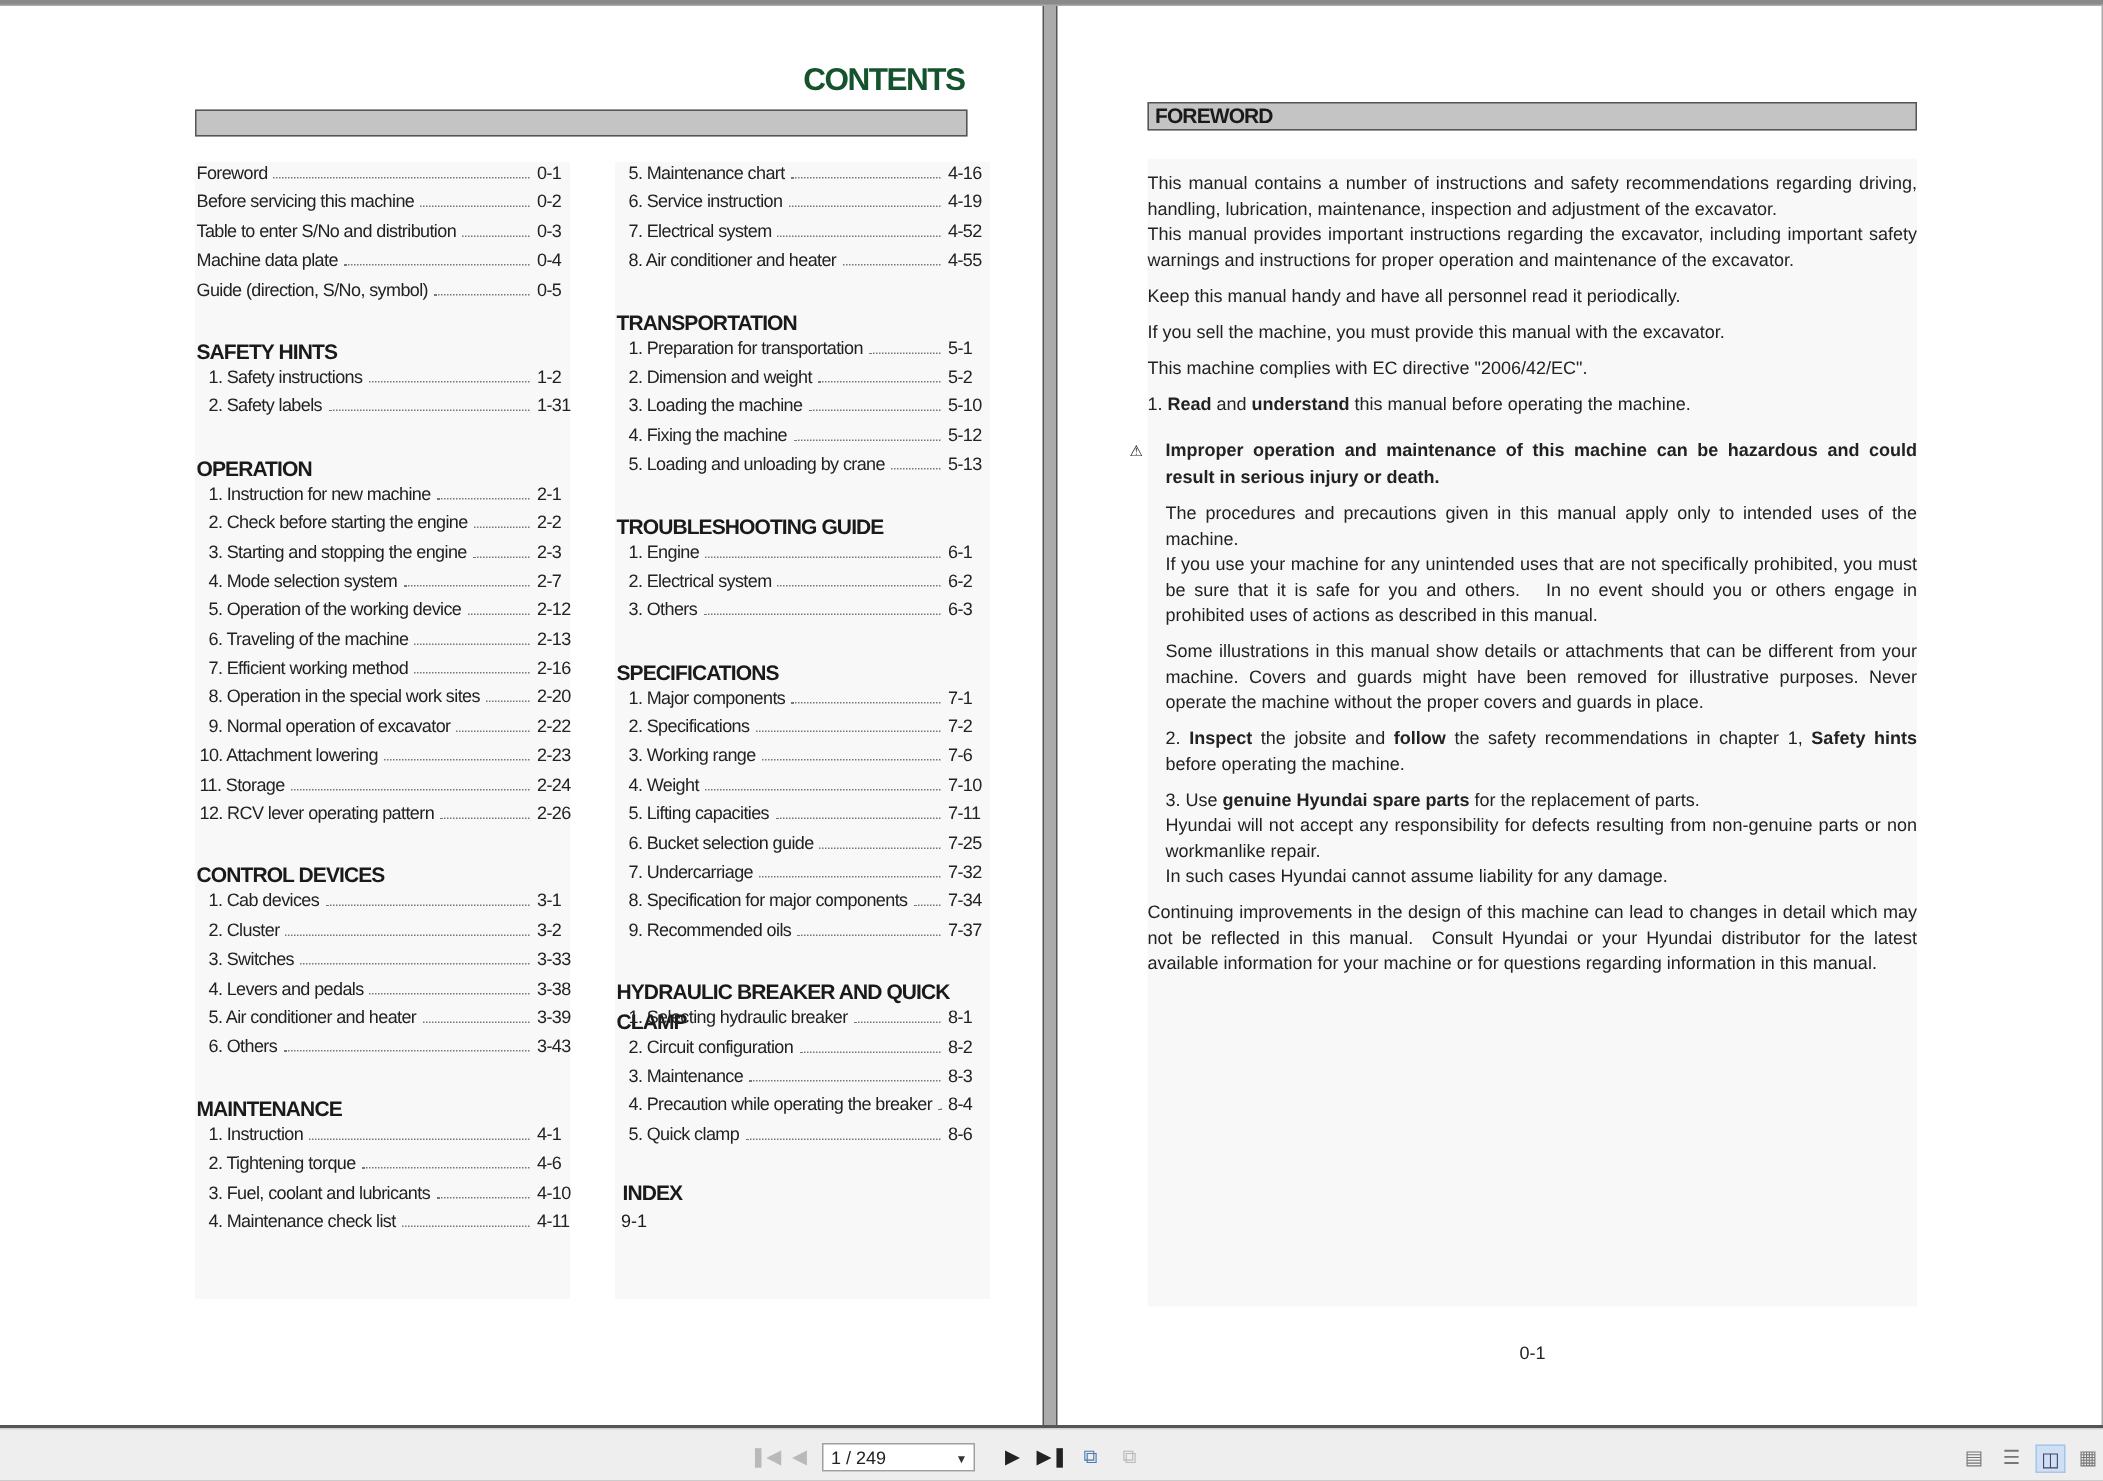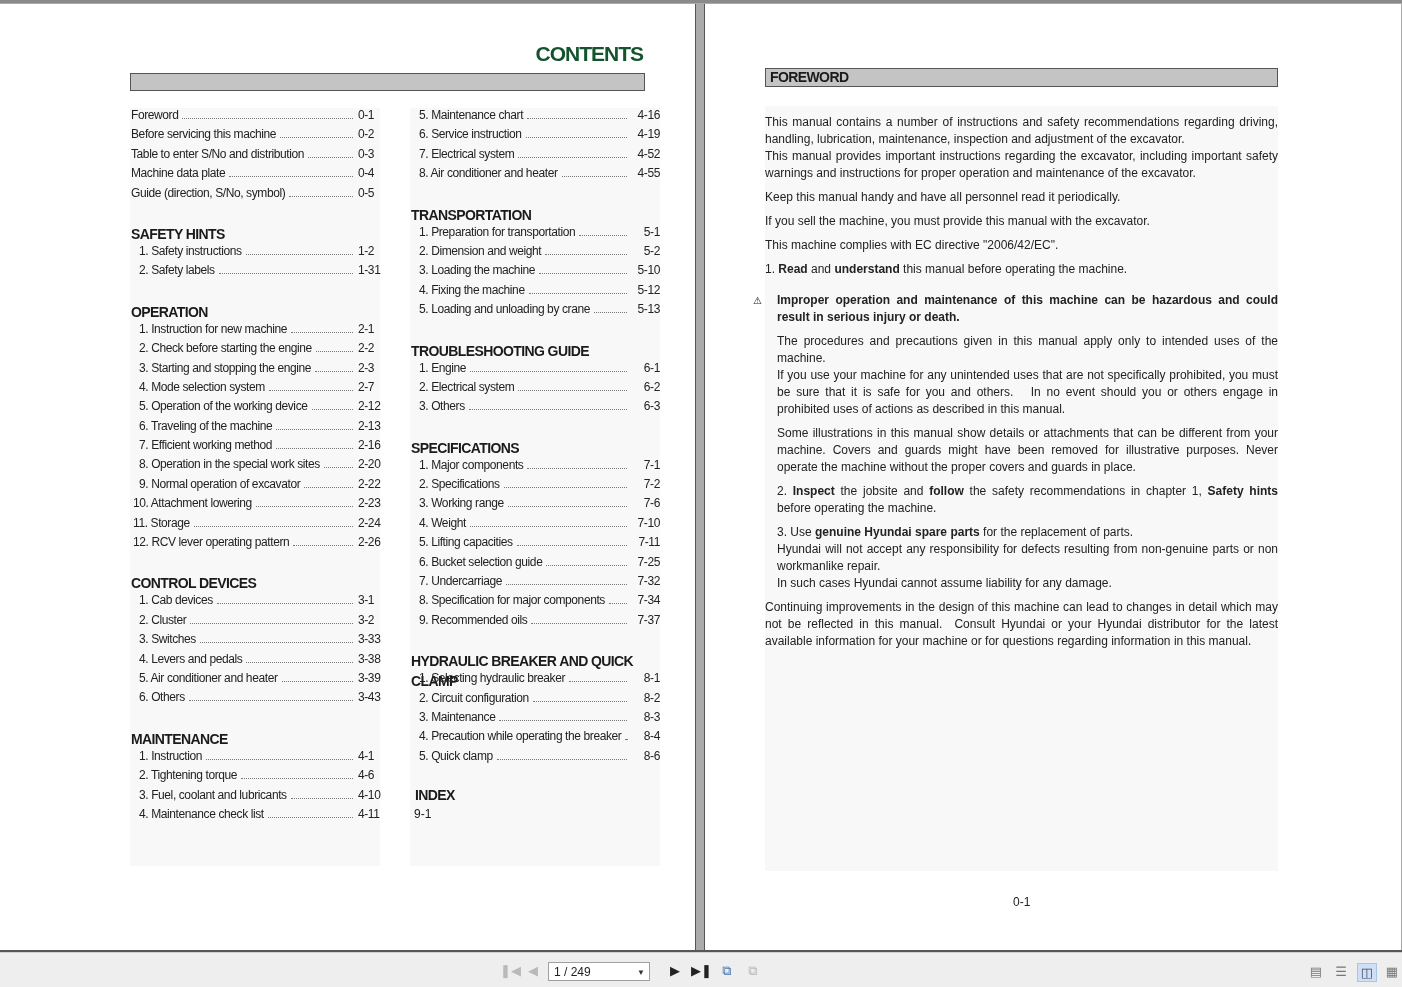--- a/index.html
+++ b/index.html
@@ -17,21 +17,21 @@
   .col { position:absolute; top:104px; background:#f8f8f8; }
   .col.c1 { left:130px; width:250px; height:758px; }
   .col.c2 { left:410px; width:250px; height:758px; }
   .toc-head { font-size:14px; font-weight:bold; letter-spacing:-0.6px; color:#1a1a1a; height:20px; line-height:20px; padding-left:1px; }
   .toc-row { display:flex; align-items:baseline; height:19.4px; font-size:12px; letter-spacing:-0.4px; color:#222; white-space:nowrap; }
   .toc-row .lbl { padding-left:9px; }
   .toc-row.top .lbl { padding-left:1px; }
   .toc-row.num2 .lbl { padding-left:3px; }
   .toc-row .dots { flex:1; border-bottom:1px dotted #777; margin:0 5px 3px 4px; height:1px; }
   .toc-row .pg { width:22px; text-align:left; }
-  .c2 .toc-row .pg { width:28px;text-align:right; }
+  .c2 .toc-row .pg { width:28px; }
   .gap { height:19px; }
   .index-row { display:flex; align-items:baseline; height:20px; white-space:nowrap;flex-direction:column; }
   .index-row .lbl { font-size:14px; font-weight:bold; letter-spacing:-0.6px; padding-left:1px; }
   .index-row .dots { flex:1; border-bottom:1px dotted #777; margin:0 5px 3px 4px; }
   .index-row .pg { width:28px; font-size:12px; }
 
   
   .fw-bar { position:absolute; left:60px; top:64px; width:511px; height:17px; background:#c4c4c4; border:1px solid #555; }
   .fw-title { position:absolute; left:65px; top:64px; font-size:14px; font-weight:bold; letter-spacing:-0.6px; line-height:19px; color:#1a1a1a; }
   .fw-body { position:absolute; left:60px; top:102px; width:513px; height:757px; background:#f8f8f8; font-size:12px; line-height:17px; color:#222; }

